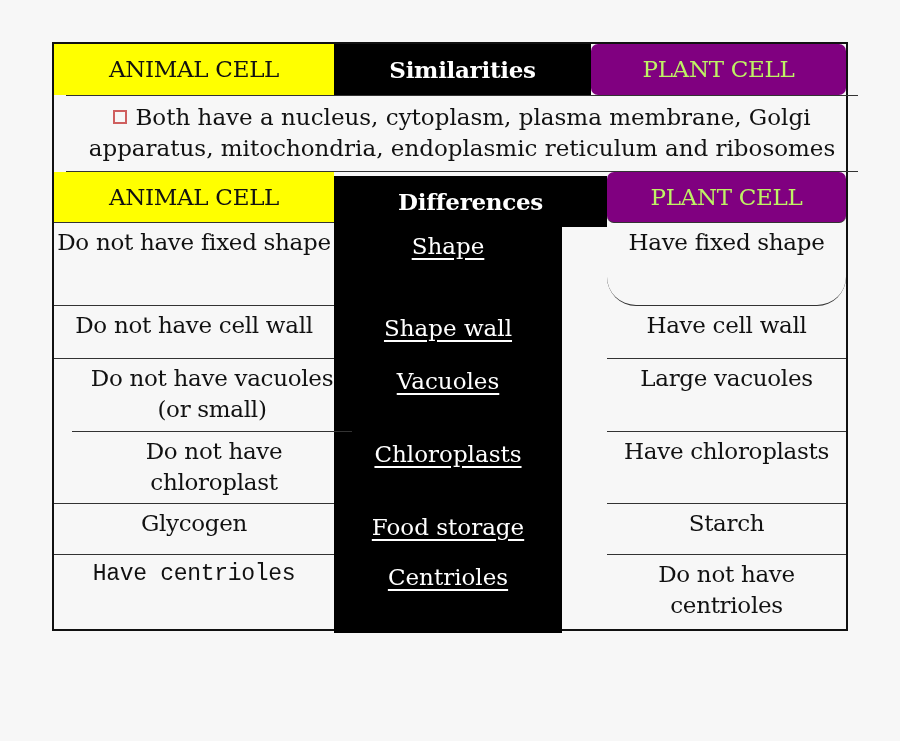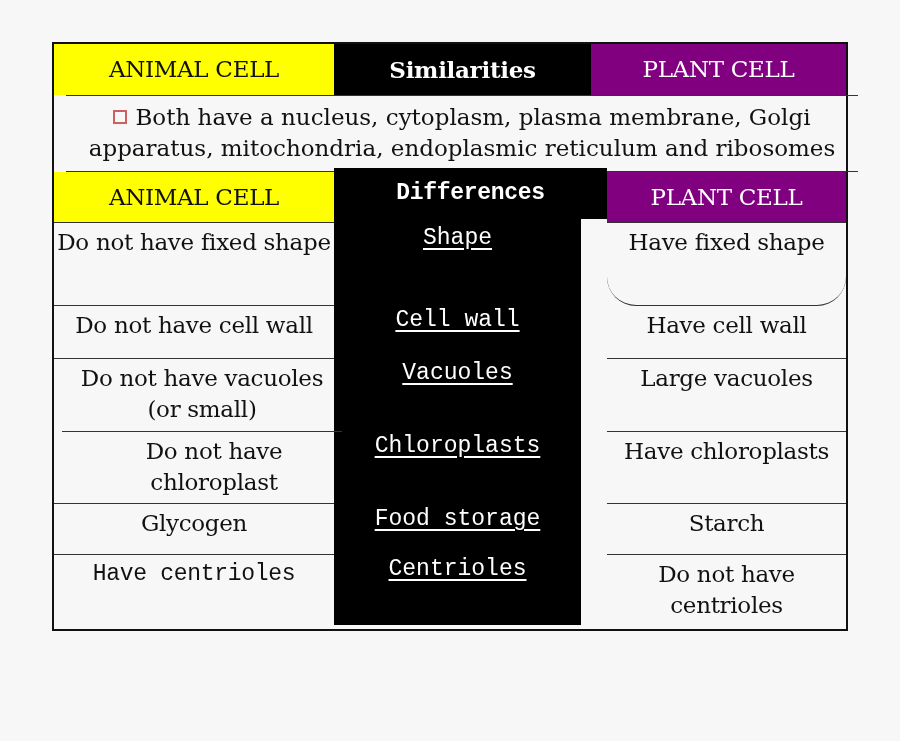--- a/index.html
+++ b/index.html
@@ -11,21 +11,21 @@
     position:absolute; left:52px; top:42px; width:796px; height:589px;
     border:2px solid #111; box-sizing:border-box; background:#f7f7f7;
   }
   .cell {
     position:absolute; box-sizing:border-box; display:flex; justify-content:center;
     text-align:center; color:#111; font-size:23px; line-height:31px; letter-spacing:-0.3px;
   }
   .hdr { align-items:center; }
   .yellow { background:#ffff00; color:#111; }
   .black  { background:#000; color:#fff; font-weight:bold; }
-  .purple { background:#800080; color:#ffffff; }
+  .purple { background:#800080; color:#bef264;border-radius:7px; }
   .body-cell { align-items:flex-start; padding-top:4px; border-bottom:1px solid #333; }
   .mid-col { position:absolute; background:#000; }
   .mid-item {
     position:absolute; left:0; width:100%; text-align:center; color:#fff;
     font-size:23px; line-height:31px; text-decoration:underline; text-underline-offset:4px;
   }
   .mid-item span { cursor:default; }
   .sim-text {
     position:absolute; left:12px; top:51px; width:792px; height:77px;
     border-top:1px solid #333; border-bottom:1px solid #333; box-sizing:border-box;
@@ -46,33 +46,33 @@
   <div class="cell hdr purple" style="left:537px;top:0;width:255px;height:51px;">PLANT CELL</div>
 
   <div class="sim-text">
     <div><span class="checkbox"></span><span>Both have a nucleus, cytoplasm, plasma membrane, Golgi</span></div>
     <div>apparatus, mitochondria, endoplasmic reticulum and ribosomes</div>
   </div>
 
   <div class="cell hdr yellow" style="left:0;top:128px;width:280px;height:51px;border-bottom:1px solid #333;">ANIMAL CELL</div>
   <div class="cell hdr purple" style="left:553px;top:128px;width:239px;height:51px;border-bottom:1px solid #333;">PLANT CELL</div>
 
-  <div class="mid-col" style="left:280px;top:124px;width:247px;height:457px;font-family:Liberation Mono, monospace;">
+  <div class="mid-col" style="left:280px;top:132px;width:228px;height:457px;">
     <div class="cell hdr black" style="position:absolute;left:0;top:0;width:273px;height:51px;">Differences</div>
     <div class="mid-item" style="top:55px;"><span>Shape</span></div>
-    <div class="mid-item" style="top:137px;"><span>Cell wall</span></div>
+    <div class="mid-item" style="top:137px;"><span>Shape wall</span></div>
     <div class="mid-item" style="top:190px;"><span>Vacuoles</span></div>
     <div class="mid-item" style="top:263px;"><span>Chloroplasts</span></div>
     <div class="mid-item" style="top:336px;"><span>Food storage</span></div>
     <div class="mid-item" style="top:386px;"><span>Centrioles</span></div>
   </div>
 
   <div class="cell body-cell" style="left:0;top:179px;width:280px;height:83px;">Do not have fixed shape</div>
   <div class="cell body-cell" style="left:0;top:262px;width:280px;height:53px;">Do not have cell wall</div>
-  <div class="cell body-cell" style="left:8px;top:315px;width:280px;height:73px;">Do not have vacuoles (or small)</div>
+  <div class="cell body-cell" style="left:18px;top:315px;width:280px;height:73px;">Do not have vacuoles (or small)</div>
   <div class="cell body-cell" style="left:0;top:388px;width:280px;height:72px;padding-left:40px;">Do not have chloroplast</div>
   <div class="cell body-cell" style="left:0;top:460px;width:280px;height:51px;">Glycogen</div>
   <div class="cell body-cell" style="left:0;top:511px;width:280px;height:74px;border-bottom:none;font-family:Liberation Mono, monospace;">Have centrioles</div>
 
   <div class="cell body-cell" style="left:553px;top:179px;width:239px;height:83px;border-radius:29px;">Have fixed shape</div>
   <div class="cell body-cell" style="left:553px;top:262px;width:239px;height:53px;">Have cell wall</div>
   <div class="cell body-cell" style="left:553px;top:315px;width:239px;height:73px;">Large vacuoles</div>
   <div class="cell body-cell" style="left:553px;top:388px;width:239px;height:72px;">Have chloroplasts</div>
   <div class="cell body-cell" style="left:553px;top:460px;width:239px;height:51px;">Starch</div>
   <div class="cell body-cell" style="left:553px;top:511px;width:239px;height:74px;border-bottom:none;">Do not have centrioles</div>

